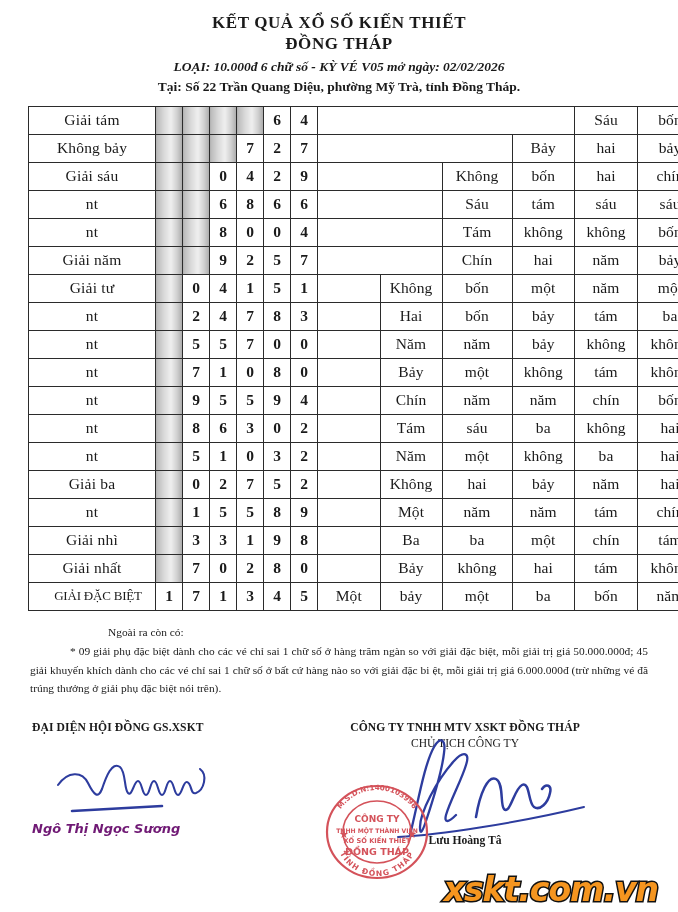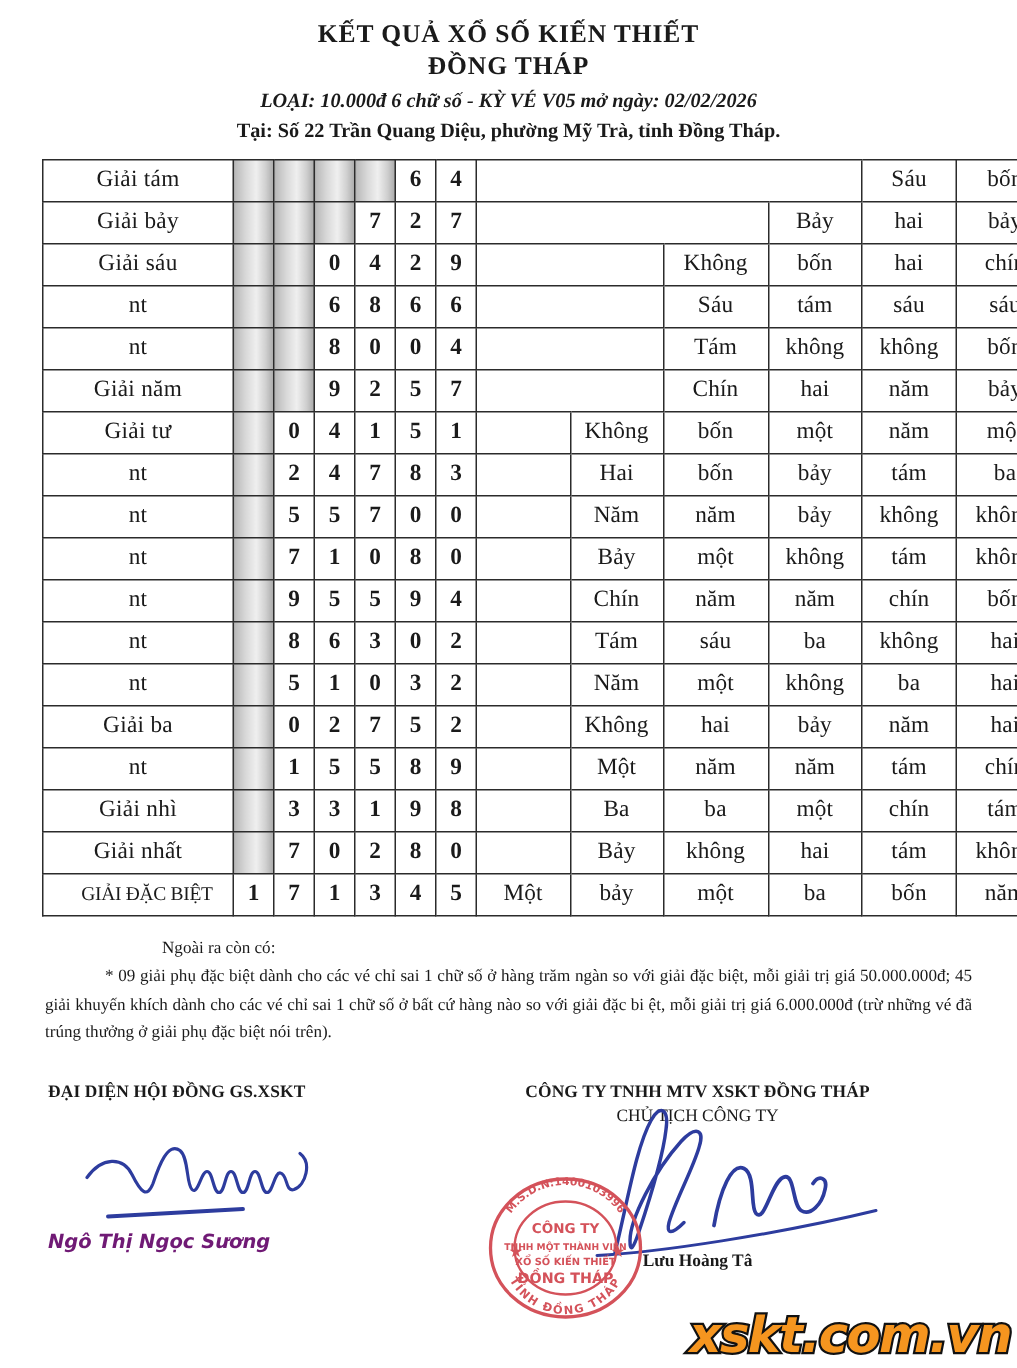--- a/index.html
+++ b/index.html
@@ -112,21 +112,21 @@
   .scribble{position:absolute;pointer-events:none;}
 
   
   .seal{
     position:absolute;left:323px;top:778px;width:108px;height:104px;
     pointer-events:none;
   }
 
   
   .watermark{
-    position:absolute;right:4px;bottom:6px;
+    position:absolute;right:20px;bottom:6px;
     font-family:"DejaVu Sans", sans-serif;
     font-size:33px;font-weight:bold;font-style:italic;
     color:#f5951f;
     -webkit-text-stroke:3px #111;
     paint-order:stroke fill;
     letter-spacing:-1px;
     line-height:1;
   }
 </style>
 </head>
@@ -153,21 +153,21 @@
             <td class="digit">6</td>
             <td class="digit">4</td>
             <td class="word w1 empty wordfirst"></td>
             <td class="word w2 empty"></td>
             <td class="word w3 empty"></td>
             <td class="word w4 empty"></td>
             <td class="word w5">Sáu</td>
             <td class="word w6 wordlast">bốn</td>
           </tr>
           <tr>
-            <td class="prize-name">Giải bảy</td>
+            <td class="prize-name">Không bảy</td>
             <td class="digit blank"></td>
             <td class="digit blank"></td>
             <td class="digit blank"></td>
             <td class="digit">7</td>
             <td class="digit">2</td>
             <td class="digit">7</td>
             <td class="word w1 empty wordfirst"></td>
             <td class="word w2 empty"></td>
             <td class="word w3 empty"></td>
             <td class="word w4">Bảy</td>

